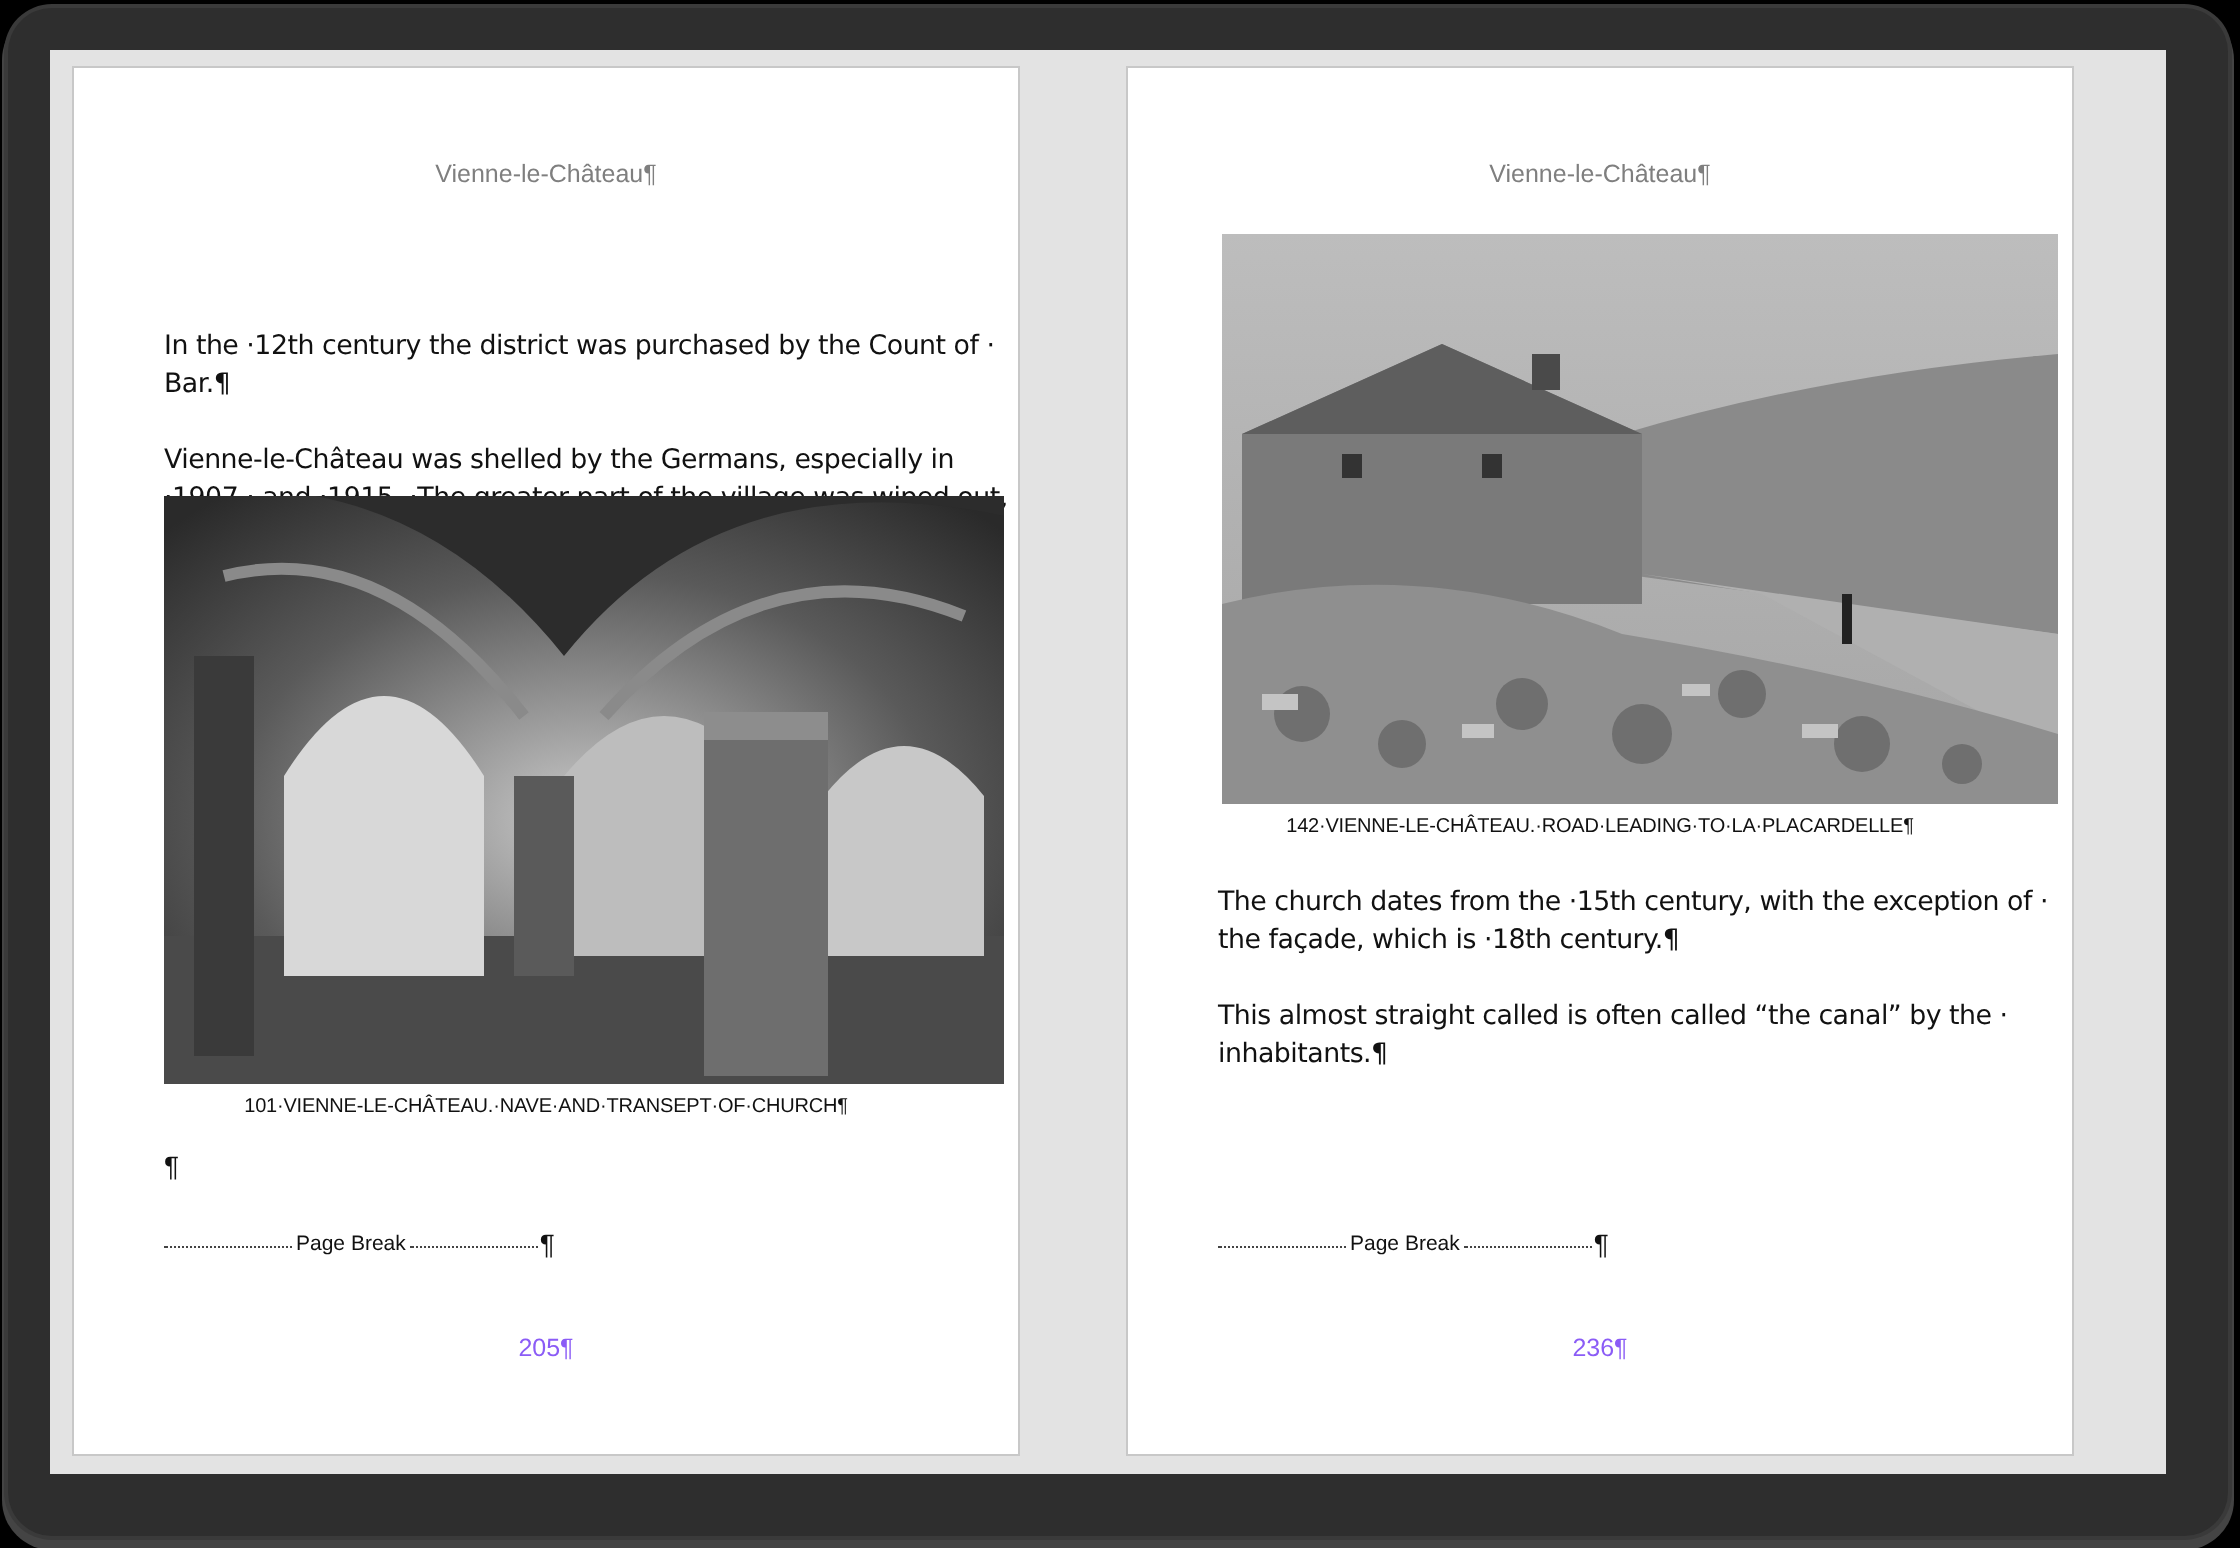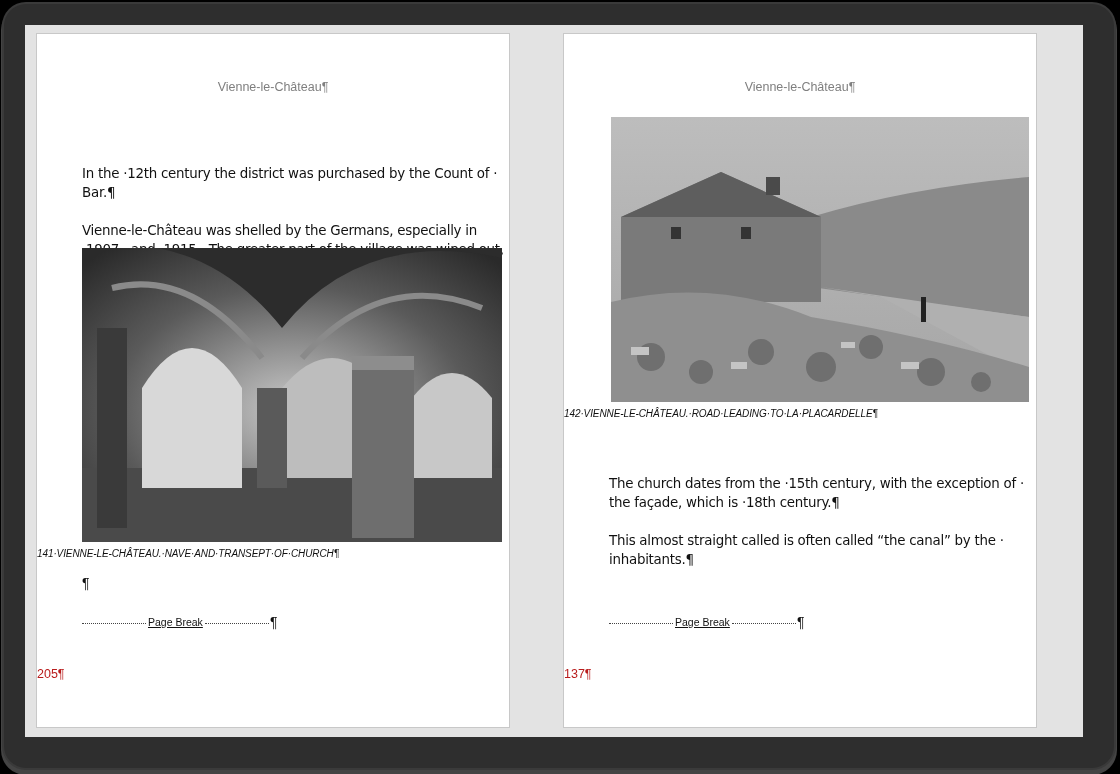--- a/index.html
+++ b/index.html
@@ -30,34 +30,34 @@
     .body-text {
       position:absolute; left:45px; width:425px;
       font-family:"DejaVu Sans", sans-serif; font-size:13.4px; line-height:19px;
       color:#111; letter-spacing:-0.25px;
     }
     .para { margin:0 0 19px 0; }
     .photo {
       position:absolute; background:#555; overflow:hidden;
     }
     .caption {
-      position:absolute; left:0; right:0; text-align:left;
-      font-style:italic; font-size:10px; color:#111; letter-spacing:-0.1px;
+      position:absolute; left:0; right:0; text-align:center;
+      font-size:10px; color:#111; letter-spacing:-0.1px;
     }
     .pilcrow-line { position:absolute; left:45px; font-size:14px; color:#111; }
     .page-break {
       position:absolute; left:45px; display:flex; align-items:center;
       font-size:10.5px; color:#111;
     }
     .dots { width:64px; border-bottom:1px dotted #444; margin-top:2px; }
-    .pb-label { padding:0 2px;text-decoration:underline; }
+    .pb-label { padding:0 2px; }
     .pb-mark { font-size:14px; margin-left:1px; }
     .page-num {
-      position:absolute; top:633px; left:0; right:0; 
-      font-size:12.5px; color:#b91c1c;
+      position:absolute; top:633px; left:0; right:0; text-align:center;
+      font-size:12.5px; color:#8b5cf6;
     }
   </style>
 </head>
 <body>
 
 <div class="frame">
   <div class="canvas">
 
     <div class="page left">
       <div class="header">Vienne-le-Château¶</div>
@@ -81,21 +81,21 @@
           <path d="M330 230 L330 150 Q370 100 410 150 L410 230 Z" fill="#c8c8c8"></path>
           <path d="M0 0 Q120 -20 200 80 Q280 -20 420 10 L420 0 Z" fill="#2c2c2c"></path>
           <path d="M30 40 Q110 20 180 110" stroke="#8a8a8a" stroke-width="6" fill="none"></path>
           <path d="M220 110 Q300 20 400 60" stroke="#8a8a8a" stroke-width="6" fill="none"></path>
           <rect x="270" y="110" width="62" height="180" fill="#6e6e6e"></rect>
           <rect x="270" y="108" width="62" height="14" fill="#8d8d8d"></rect>
           <rect x="175" y="140" width="30" height="100" fill="#5a5a5a"></rect>
           <rect x="15" y="80" width="30" height="200" fill="#3a3a3a"></rect>
         </svg>
       </div>
-      <div class="caption" style="top:514px;">141·VIENNE-LE-CHÂTEAU.·NAVE·AND·TRANSEPT·OF·CHURCH¶</div>
+      <div class="caption" style="top:514px;">101·VIENNE-LE-CHÂTEAU.·NAVE·AND·TRANSEPT·OF·CHURCH¶</div>
       <div class="pilcrow-line" style="top:541px;">¶</div>
       <div class="page-break" style="top:580px;">
         <span class="dots"></span>
         <span class="pb-label">Page Break</span>
         <span class="dots"></span>
         <span class="pb-mark">¶</span>
       </div>
       <div class="page-num">205¶</div>
     </div>
 
@@ -130,27 +130,27 @@
           <g fill="#c4c4c4">
             <rect x="20" y="230" width="18" height="8"></rect>
               <rect x="120" y="245" width="16" height="7"></rect>
             <rect x="230" y="225" width="14" height="6"></rect>
               <rect x="290" y="245" width="18" height="7"></rect>
           </g>
           <rect x="310" y="180" width="5" height="25" fill="#222"></rect>
         </svg>
       </div>
       <div class="caption" style="top:374px;">142·VIENNE-LE-CHÂTEAU.·ROAD·LEADING·TO·LA·PLACARDELLE¶</div>
-      <div class="body-text" style="top:408px;margin-top:32px;">
+      <div class="body-text" style="top:408px;">
         <p class="para">The church dates from the ·15th century, with the exception of · the façade, which is ·18th century.¶</p>
         <p class="para">This almost straight called is often called “the canal” by the · inhabitants.¶</p>
       </div>
       <div class="page-break" style="top:580px;">
         <span class="dots"></span>
         <span class="pb-label">Page Break</span>
         <span class="dots"></span>
         <span class="pb-mark">¶</span>
       </div>
-      <div class="page-num">137¶</div>
+      <div class="page-num">236¶</div>
     </div>
 
   </div>
 </div>
 
 </body></html>

